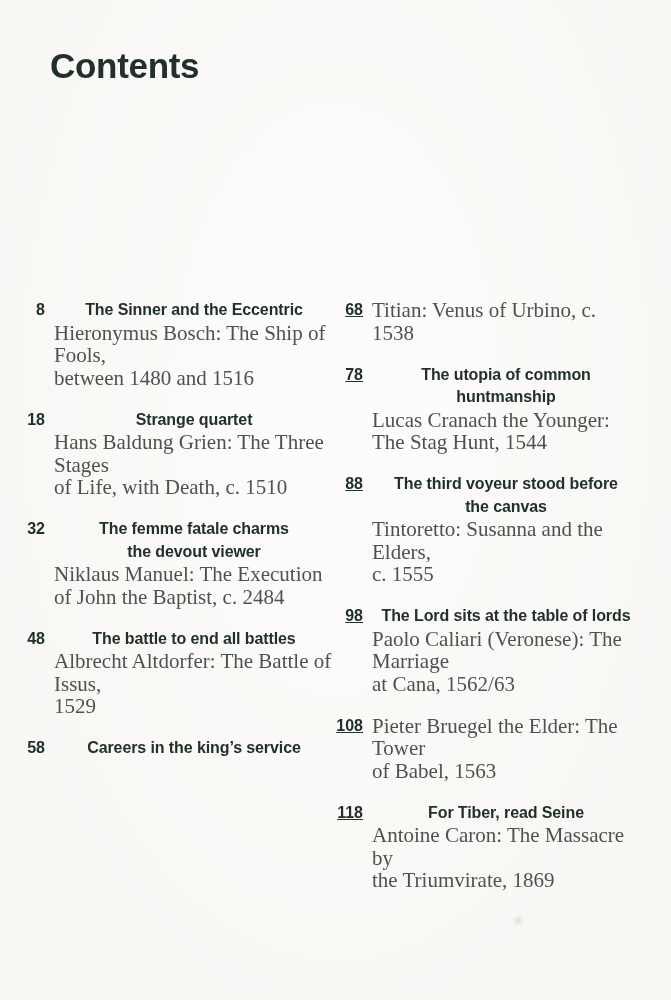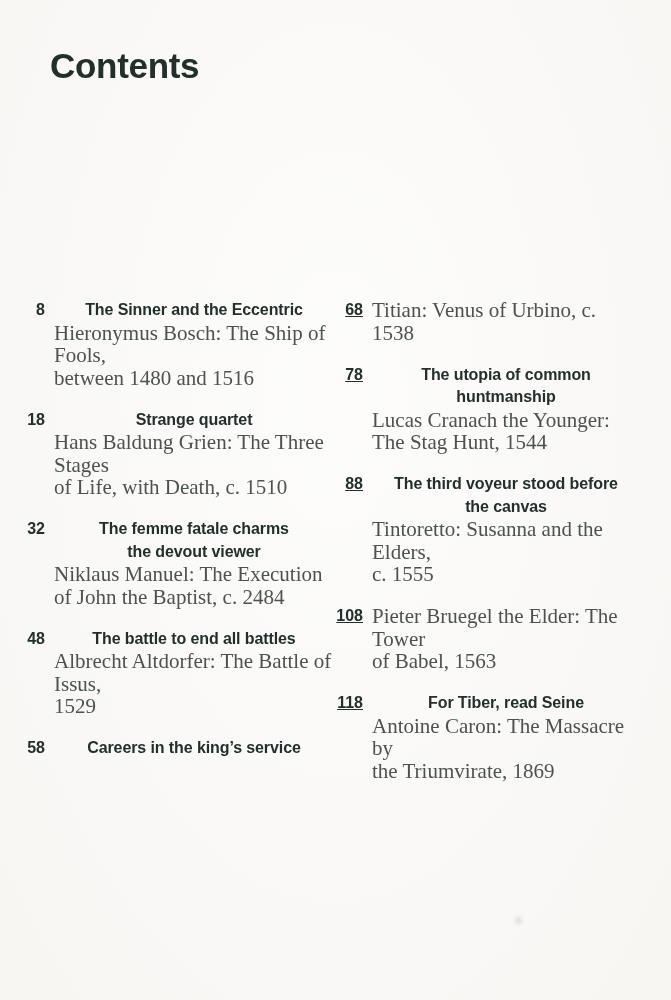--- a/index.html
+++ b/index.html
@@ -152,20 +152,28 @@
   <div class="entry">
     <div class="num">88</div>
     <div class="txt">
       <div class="title">The third voyeur stood before
 the canvas</div>
       <div class="subtitle">Tintoretto: Susanna and the Elders,
 c. 1555</div>
     </div>
   </div>
 
+  <div class="entry">
+    <div class="num">98</div>
+    <div class="txt">
+      <div class="title">The Lord sits at the table of lords</div>
+      <div class="subtitle">Paolo Caliari (Veronese): The Marriage
+at Cana, 1562/63</div>
+    </div>
+  </div>
 
   <div class="entry">
     <div class="num">108</div>
     <div class="txt">
       <div class="subtitle">Pieter Bruegel the Elder: The Tower
 of Babel, 1563</div>
     </div>
   </div>
 
   <div class="entry">

